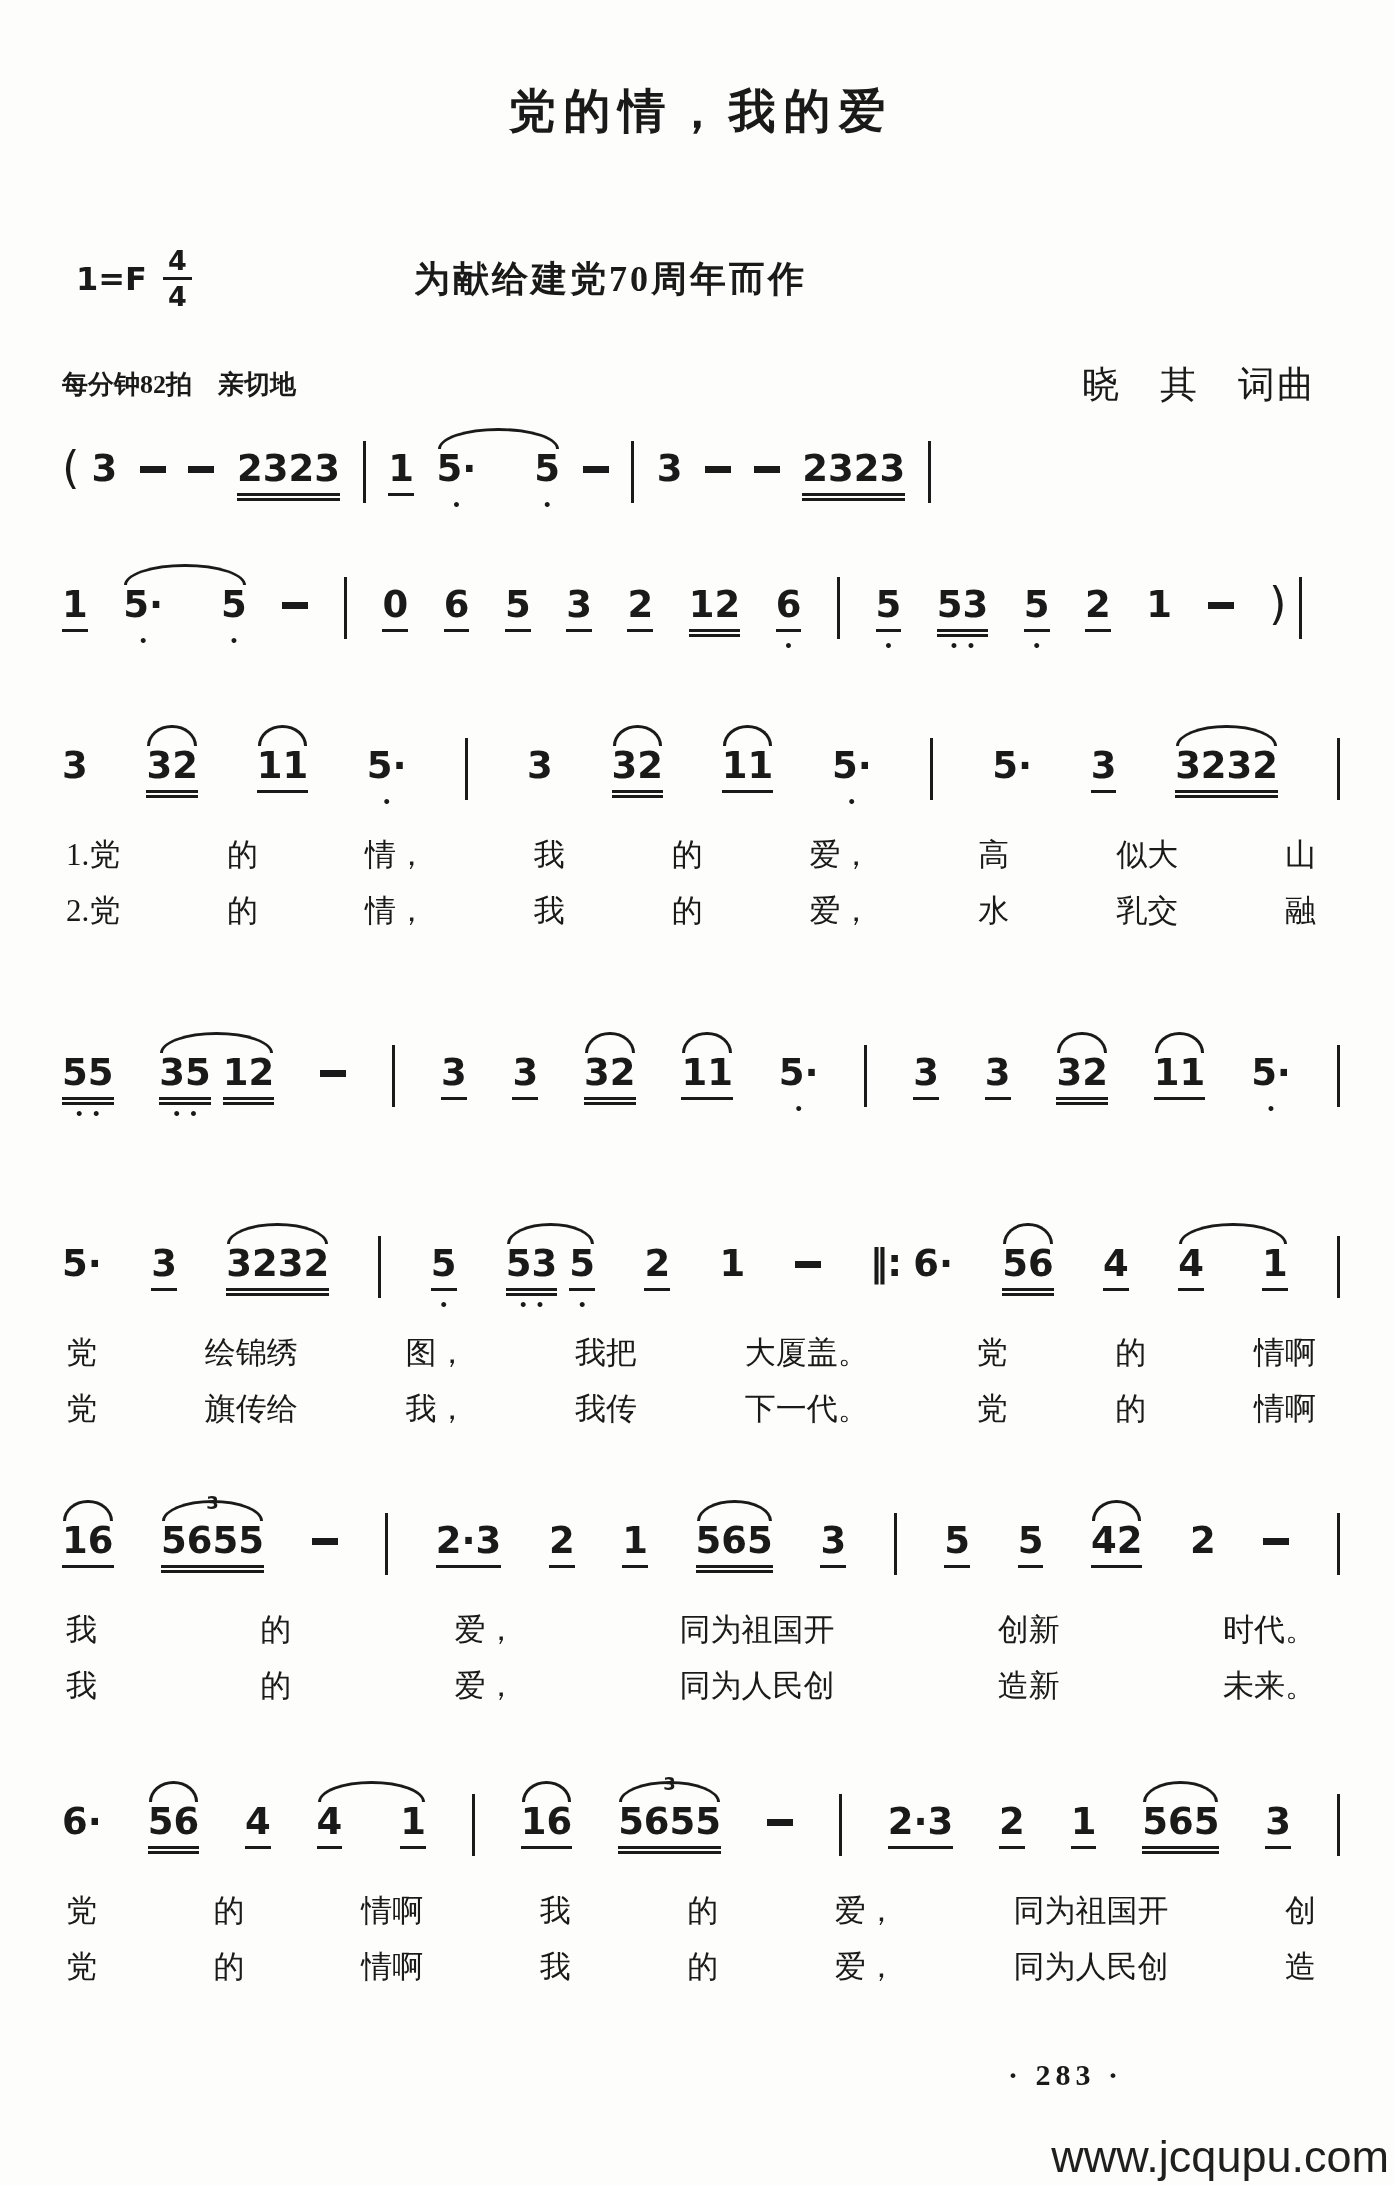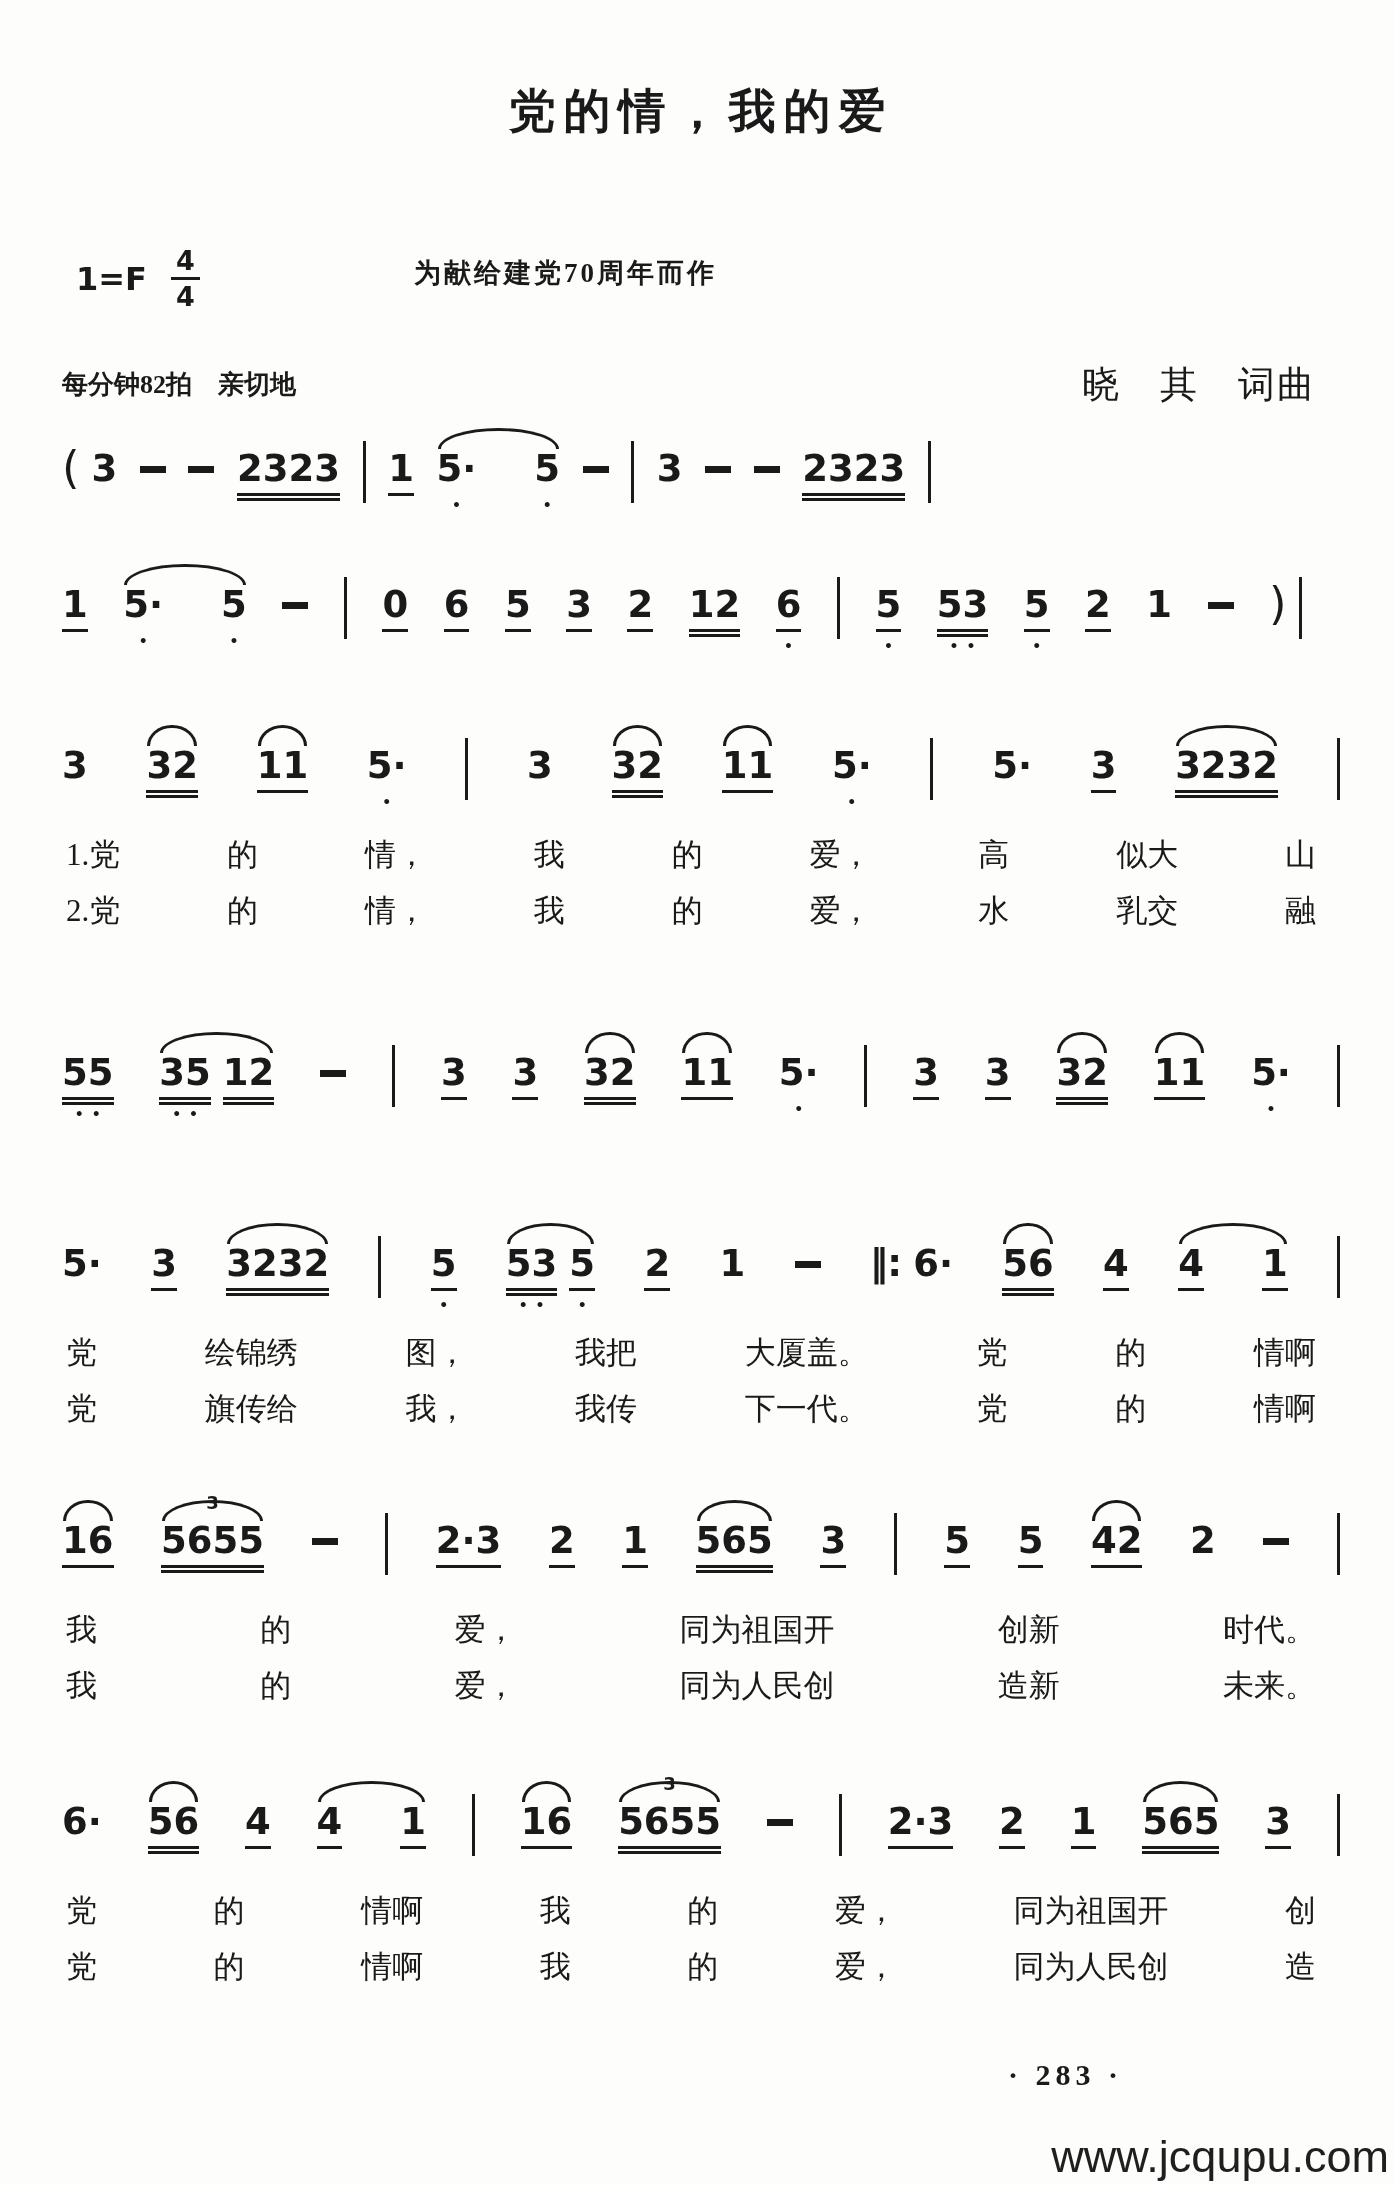--- a/index.html
+++ b/index.html
@@ -6,26 +6,26 @@
   html,body { background:#9a9a9a; font-family:"Liberation Serif", serif; }
   .page { position:relative; width:1395px; height:2185px; margin:0 auto;
           background:#fdfdfb; color:#1a1a1a; overflow:hidden;
           padding:50px 55px 0 62px; }
 
   .title { text-align:center; font-size:47px; font-weight:bold;
            letter-spacing:8px; margin-top:30px; }
 
   .meta1 { position:relative; margin-top:100px; height:74px; }
   .keysig { position:absolute; left:14px; top:4px; display:flex; align-items:center;
-            gap:24px; font-family:"DejaVu Sans",sans-serif; font-weight:bold; font-size:32px;justify-content:center; }
+            gap:16px; font-family:"DejaVu Sans",sans-serif; font-weight:bold; font-size:32px;justify-content:center; }
   .timesig { display:inline-flex; flex-direction:column; align-items:center;
              line-height:1; font-size:27px; }
   .ts-top { border-bottom:3px solid #1a1a1a; padding:0 5px 3px; }
   .ts-bot { padding-top:3px; }
-  .dedication { position:absolute; left:352px; top:12px; font-size:27px;
+  .dedication { position:absolute; left:352px; top:12px; font-size:36px;
                 font-weight:bold; letter-spacing:3px; }
 
   .meta2 { display:flex; justify-content:space-between; margin-top:46px; line-height:44px; }
   .tempo { font-size:26px; font-weight:bold; }
   .credit { font-size:37px; margin-right:24px; letter-spacing:2px; }
 
   .score { margin-top:10px; }
   .notes-row { display:flex; justify-content:space-between; align-items:flex-start;
                padding-top:30px; font-family:"DejaVu Sans",sans-serif; font-weight:bold;
                font-size:37px; line-height:44px; width:100%; }

